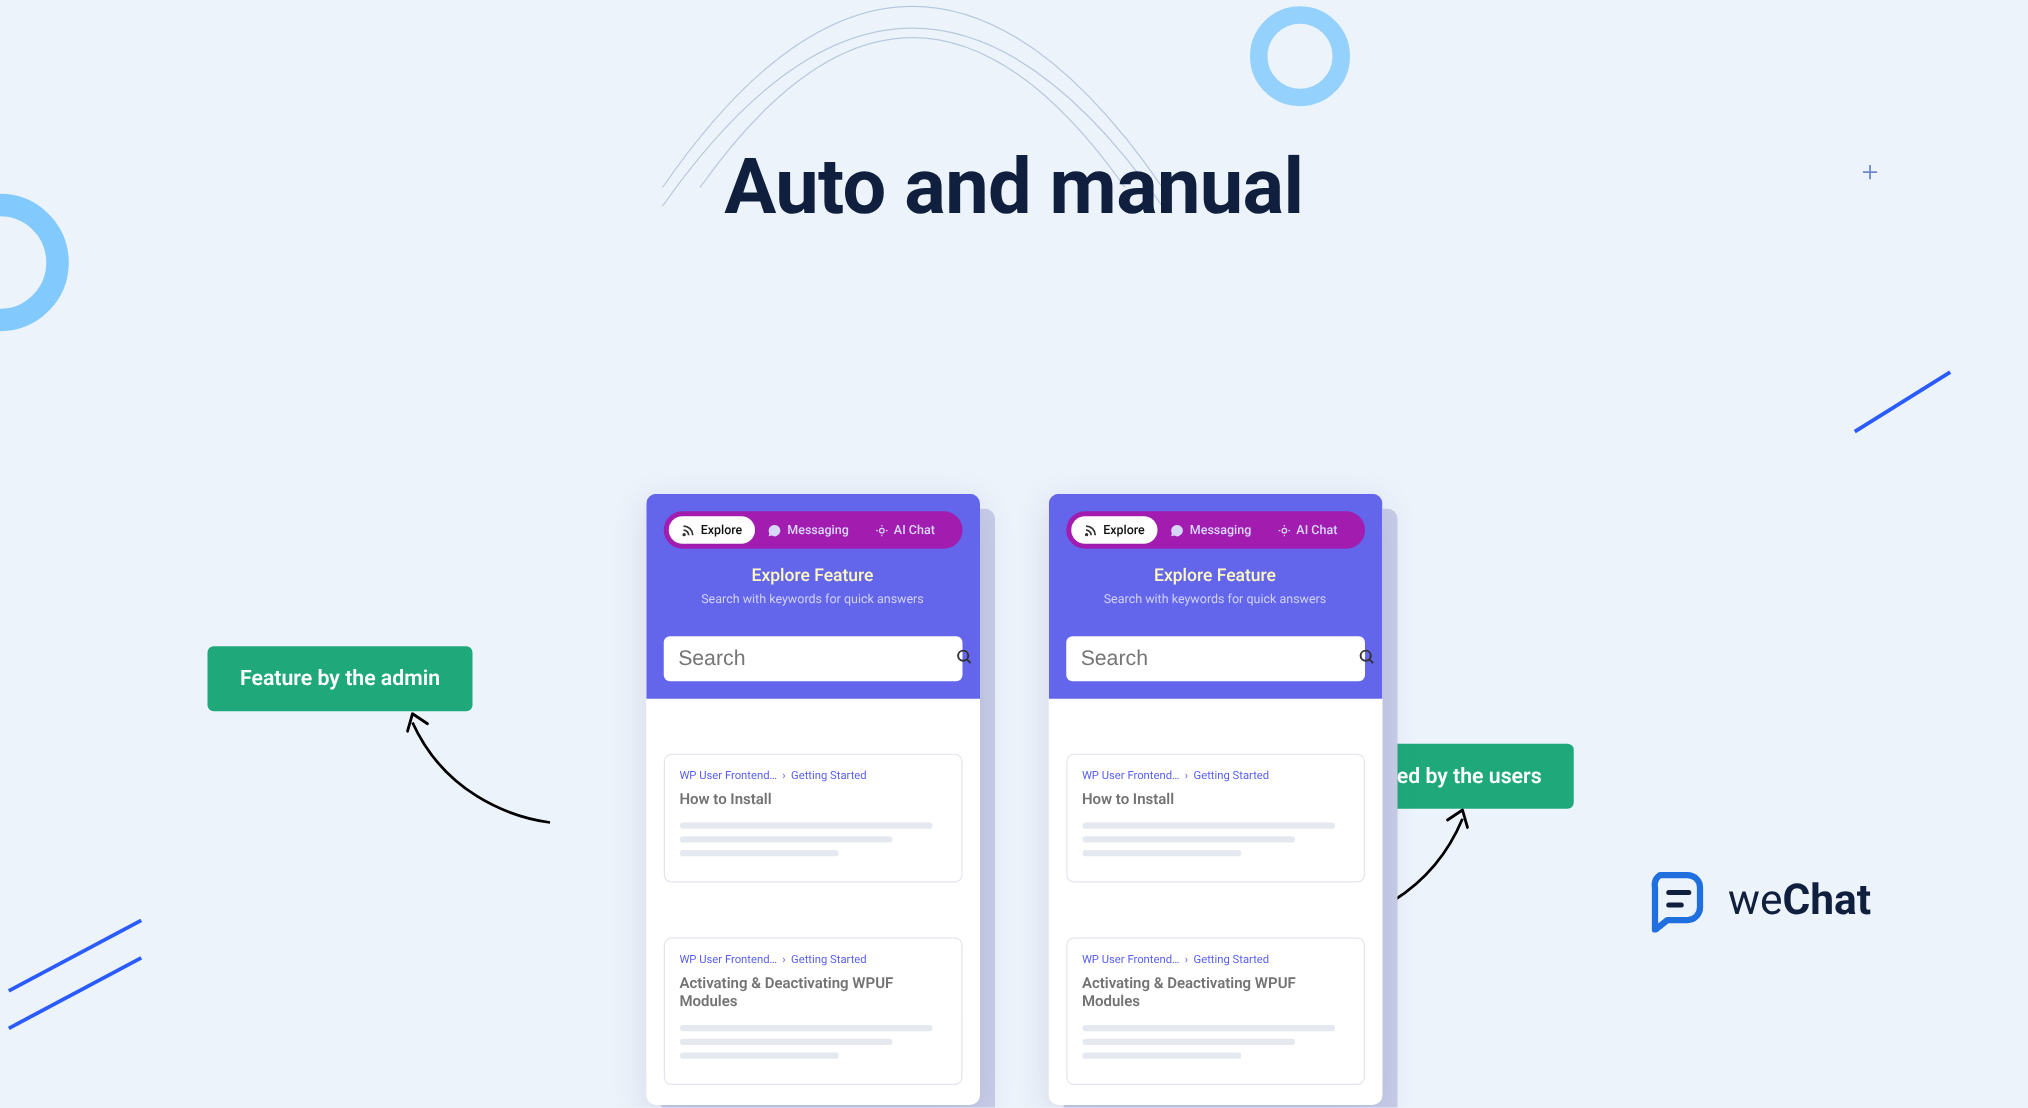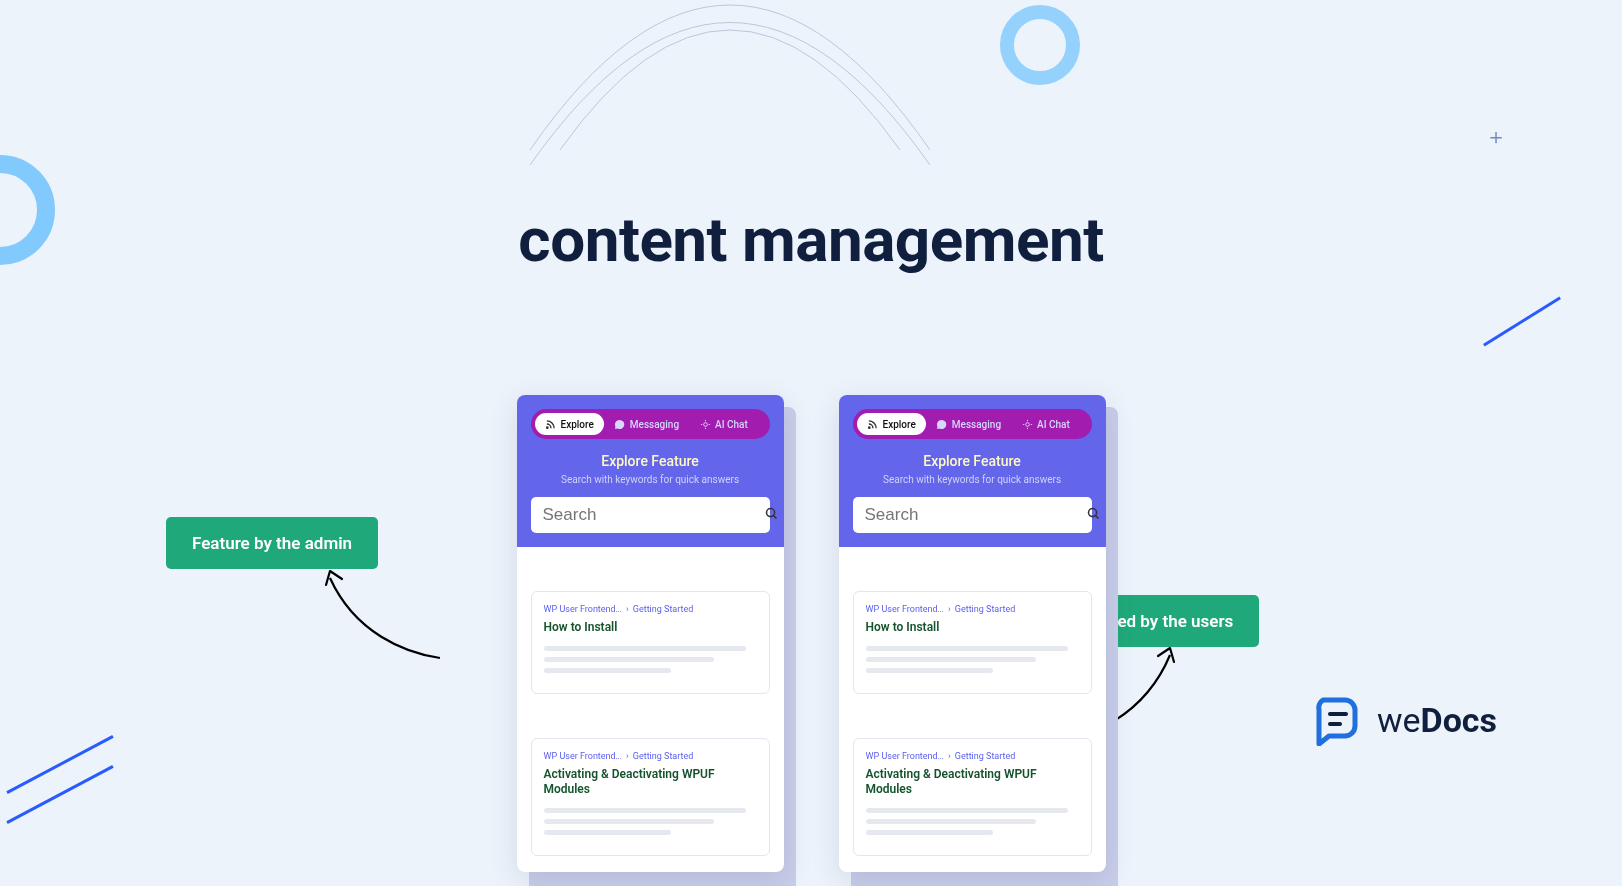--- a/index.html
+++ b/index.html
@@ -155,21 +155,21 @@
   text-align:center;
   font-size:14px;
   font-weight:500;
   margin-top:14px;
 }
 .panel-sub {
   color:#cfd1fb;
   text-align:center;
   font-size:10px;
   margin-top:5px;
-  margin-bottom:12px;
+  margin-bottom:24px;
 }
 .search-row {
   background:#fff;
   border-radius:5px;
   display:flex;
   align-items:center;
   padding:8px 12px;
 }
 .search-row input {
   flex:1;
@@ -195,21 +195,21 @@
 }
 .crumb {
   font-size:9px;
   color:#5a5ff0;
   margin-bottom:6px;
 }
 .crumb .sep { color:#5a5ff0; margin:0 2px; }
 .card-title {
   font-size:12px;
   font-weight:600;
-  color:#14532d;
+  color:#737373;
   margin-bottom:10px;
   line-height:1.3;
 }
 .skel { height:5px; background:#e6e8ef; border-radius:3px; margin-bottom:6px; }
 .skel.w80 { width:80%; }
 .skel.w60 { width:60%; }
 .skel.w95 { width:95%; }
 
 
 .logo {
@@ -235,22 +235,21 @@
 <div class="diag-line2b"></div>
 <div class="curves-top">
   <svg viewBox="0 0 420 220">
     <path d="M10,200 Q210,-90 410,200" fill="none" stroke="#b9c8dc" stroke-width="1"></path>
     <path d="M10,215 Q210,-70 410,215" fill="none" stroke="#b9c8dc" stroke-width="1"></path>
     <path d="M40,200 Q210,-40 380,200" fill="none" stroke="#b9c8dc" stroke-width="1"></path>
   </svg>
 </div>
 
 <h1 class="headline">
-  <br>
-  <span>content management</span>
+  <span>Auto and manual</span><br>
 </h1>
 
 <div class="badge badge-left">Feature by the admin</div>
 <div class="badge badge-right">Liked by the users</div>
 
 <svg class="arrow arrow-left" viewBox="0 0 135 110">
   <path d="M125,95 C90,90 40,70 15,15" fill="none" stroke="#000" stroke-width="2.2"></path>
   <path d="M11,22 L15,8 L27,16" fill="none" stroke="#000" stroke-width="2.2" stroke-linejoin="round" stroke-linecap="round"></path>
 </svg>
 <svg class="arrow arrow-right" viewBox="0 0 150 120">
@@ -404,15 +403,15 @@
 
 <div class="logo">
   <span class="logo-mark">
     <svg width="52" height="52" viewBox="0 0 52 52">
       <path d="M12 6 h22 a10 10 0 0 1 10 10 v16 a10 10 0 0 1 -10 10 h-16 l-10 8 v-8 a0 0 0 0 1 0 0 v-26 a10 10 0 0 1 4 -10 z" fill="none" stroke="#1f6fde" stroke-width="5" stroke-linejoin="round"></path>
       <line x1="19" y1="20" x2="35" y2="20" stroke="#0f1f3d" stroke-width="4" stroke-linecap="round"></line>
       <line x1="19" y1="30" x2="29" y2="30" stroke="#0f1f3d" stroke-width="4" stroke-linecap="round"></line>
     </svg>
   </span>
   <span class="logo-text">
-    <span>we</span><span class="bold">Docs</span>
+    <span>we</span><span class="bold">Chat</span>
   </span>
 </div>
 
 </body></html>

